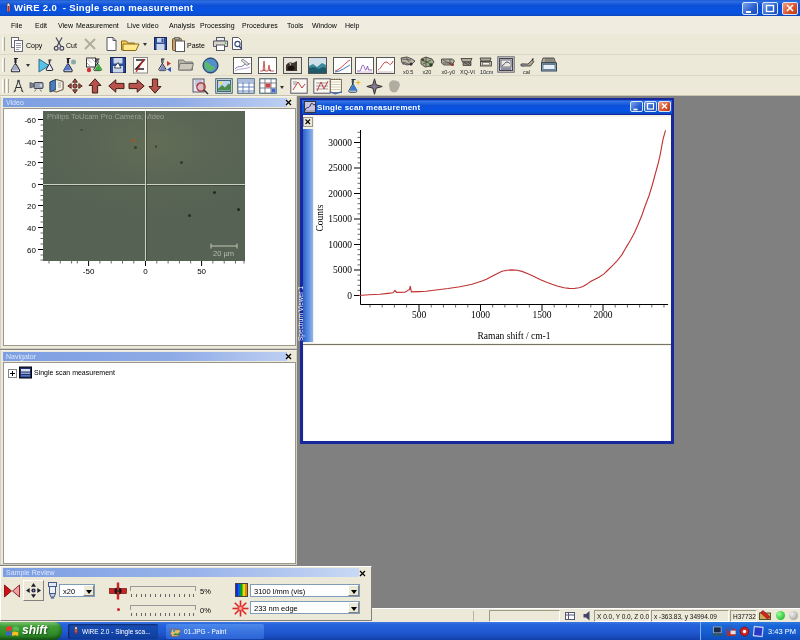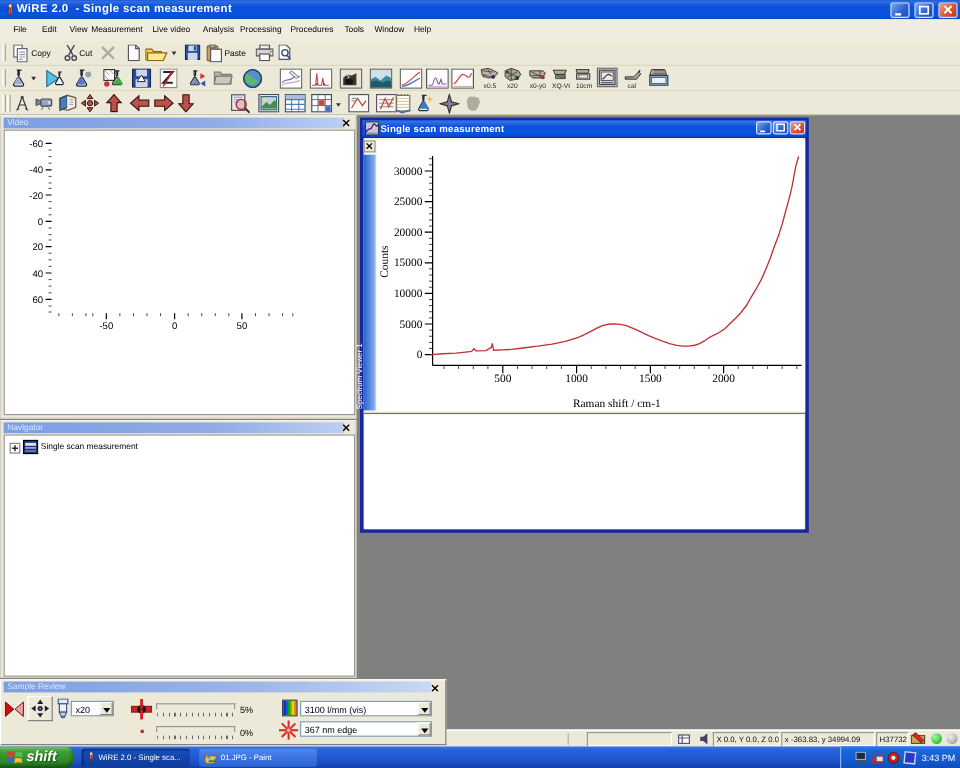--- a/index.html
+++ b/index.html
@@ -1,18 +1,18 @@
 <!DOCTYPE html>
 <html><head>
 <meta charset="utf-8">
 <style>
   * { margin:0; padding:0; box-sizing:border-box; }
   html,body { width:800px; height:640px; overflow:hidden; }
   body { font-family:"Liberation Sans", sans-serif; font-size:7px; }
-  #root { position:absolute; top:0; left:0; width:800px; height:464px; background:#fef9c3; }
+  #root { position:absolute; top:0; left:0; width:800px; height:464px; background:#404040; }
   .abs { position:absolute; }
 
   #titlebar { position:absolute; left:0; top:0; width:800px; height:16px;
     background:linear-gradient(180deg,#1e58cf 0%,#2e6ee2 8%,#0c4fd8 35%,#0853e2 70%,#0b4fd2 92%,#0a43b8 100%); }
   #titlebar .ttl { position:absolute; left:14px; top:2px; color:#fff; font-weight:bold; font-size:9.5px; letter-spacing:0.3px; }
   .capbtn { position:absolute; border-radius:2px; border:1px solid #d8e4f8; }
   .btn-min,.btn-max { background:linear-gradient(135deg,#7da4ee,#2a60cf 60%,#1c4cb8); }
   .btn-close { background:linear-gradient(135deg,#f0a080,#dd5630 55%,#b93a17); }
 
   #menubar { position:absolute; left:0; top:16px; width:800px; height:18px; background:#f0ede0; }
@@ -428,20 +428,41 @@
 
   <div class="panel" id="videopanel">
     <div class="pcap" style="width:284px">Video</div>
     <svg class="pclose" style="right:3px;top:1px" width="9" height="9">
         <g stroke="#000" stroke-width="1.2">
           <line x1="2" y1="2" x2="7" y2="7"></line>
           <line x1="7" y1="2" x2="2" y2="7"></line>
         </g>
       </svg>
     <div class="pbody" style="left:2px;top:11px;width:293px;height:238px">
+      <div id="vimg">
+        <div class="cam">Philips ToUcam Pro Camera; Video</div>
+        <div class="speck" style="left:88px;top:28px;width:4px;height:3px;background:#9a5a22"></div>
+        <div class="speck" style="left:91px;top:35px;width:3px;height:3px;background:#38402e"></div>
+        <div class="speck" style="left:112px;top:34px;width:2px;height:3px;background:#3a4634"></div>
+        <div class="speck" style="left:37px;top:18px;width:3px;height:2px;background:#444e3c"></div>
+        <div class="speck" style="left:137px;top:50px;width:3px;height:3px;background:#323c2e"></div>
+        <div class="speck" style="left:170px;top:80px;width:3px;height:3px;background:#222a1e"></div>
+        <div class="speck" style="left:145px;top:103px;width:3px;height:3px;background:#28301e"></div>
+        <div class="speck" style="left:194px;top:97px;width:3px;height:3px;background:#202618"></div>
+        <div class="hline"></div>
+        <div class="vline"></div>
+        <svg class="abs" style="left:165px;top:128px" width="34" height="20" viewBox="0 0 34 20">
+          <g stroke="#c2c6b4" stroke-width="1">
+              <line x1="3" y1="4.5" x2="3" y2="9.5"></line>
+              <line x1="29" y1="4.5" x2="29" y2="9.5"></line>
+              <line x1="3" y1="7" x2="29" y2="7"></line>
+            </g>
+          <text x="5" y="17" font-size="7.5" fill="#b8bcac" font-family="Liberation Sans">20 µm</text>
+        </svg>
+      </div>
       <svg class="abs" style="left:0;top:0" width="293" height="180" viewBox="0 0 293 180">
         <g stroke="#000" stroke-width="1">
           <line x1="34" y1="10.5" x2="39" y2="10.5"></line>
             <line x1="34" y1="32.5" x2="39" y2="32.5"></line>
           <line x1="34" y1="53.5" x2="39" y2="53.5"></line>
             <line x1="34" y1="75.5" x2="39" y2="75.5"></line>
           <line x1="34" y1="96.5" x2="39" y2="96.5"></line>
             <line x1="34" y1="118.5" x2="39" y2="118.5"></line>
           <line x1="34" y1="140.5" x2="39" y2="140.5"></line>
         </g>
@@ -586,21 +607,21 @@
       <g stroke="#e02222" stroke-width="1.6">
         <line x1="8.5" y1="0.5" x2="8.5" y2="16.5"></line>
           <line x1="0.5" y1="8.5" x2="16.5" y2="8.5"></line>
         <line x1="2.8" y1="2.8" x2="14.2" y2="14.2"></line>
           <line x1="14.2" y1="2.8" x2="2.8" y2="14.2"></line>
       </g>
       <circle cx="8.5" cy="8.5" r="3" fill="#e84444"></circle>
         <circle cx="8.5" cy="8.5" r="1.4" fill="#f8b0a0"></circle>
     </svg>
     <div class="combo" style="left:249px;top:34px;width:110px">
-      <span class="ctext">367 nm edge</span>
+      <span class="ctext">233 nm edge</span>
         <div class="cbtn"></div>
     </div>
   </div>
 
   <div id="childwin">
     <div id="cw-title">
       <svg class="abs" style="left:2px;top:1px" width="12" height="12" viewBox="0 0 12 12">
         <rect x="0.5" y="0.5" width="11" height="11" fill="#c8c4e0" stroke="#334"></rect>
         <path d="M1 9.5 C3 4 4.5 9 6.5 4 S9.5 7 11 3" fill="none" stroke="#225" stroke-width="1"></path>
         <path d="M1 10 h10" stroke="#667" stroke-width="0.6"></path>

